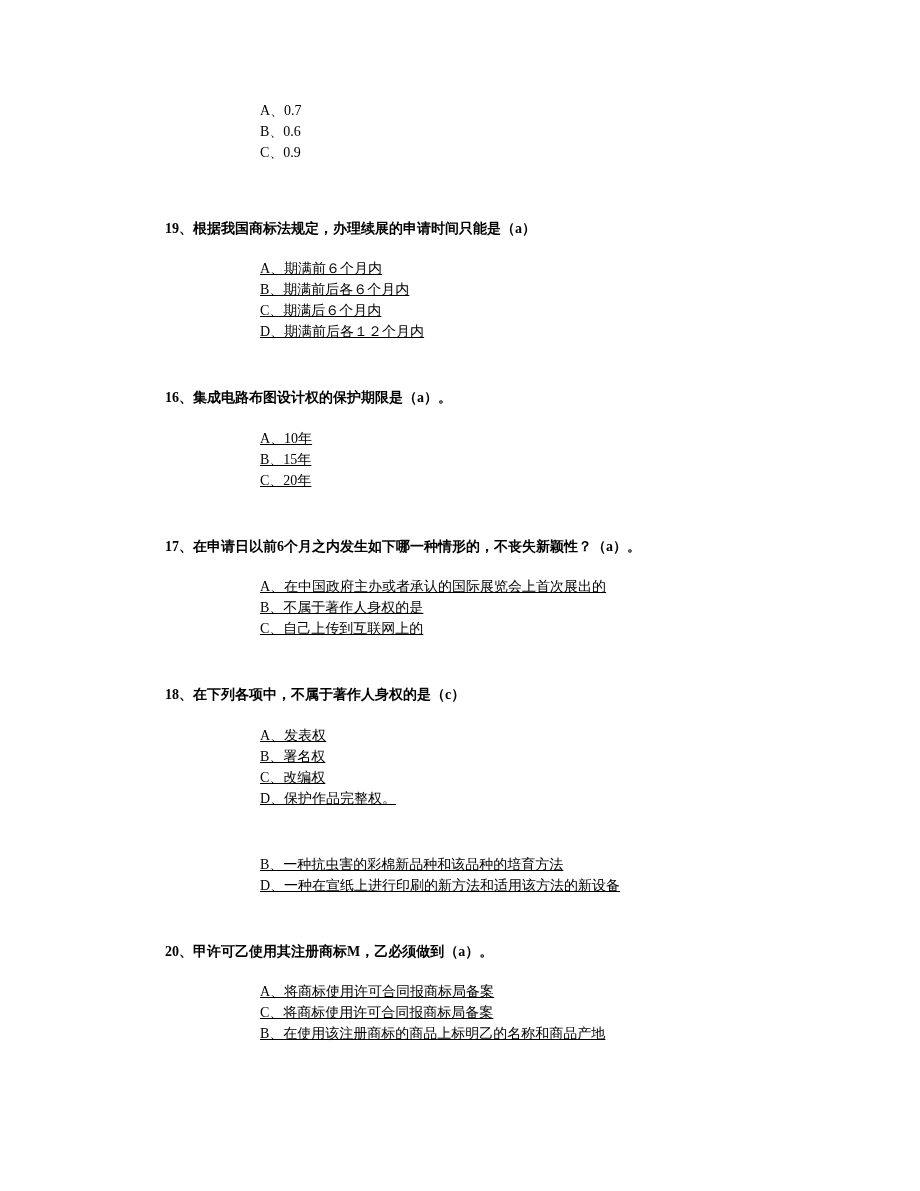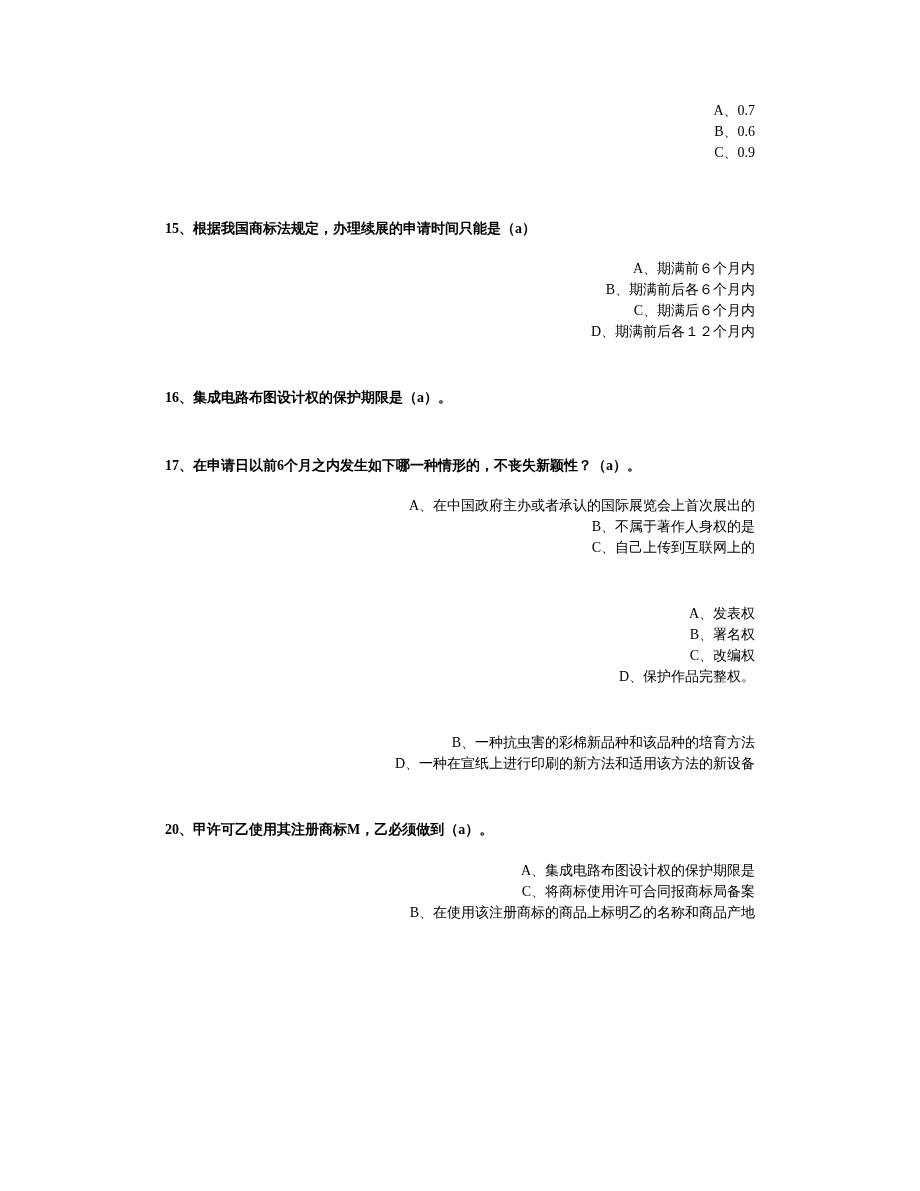--- a/index.html
+++ b/index.html
@@ -18,75 +18,81 @@
     }
     .question-block {
       margin-bottom: 45px;
     }
     .question-text {
       font-weight: bold;
       margin-bottom: 18px;
     }
     .options {
       padding-left: 95px;
+      text-decoration: underline;
     }
     .option-line {
       line-height: 1.5;
-      text-align: right;
     }
     .orphan-options {
       padding-left: 95px;
       margin-bottom: 55px;
     }
   </style>
 </head>
 <body>
 
 <div class="orphan-options">
   <div class="option-line">A、0.7</div>
   <div class="option-line">B、0.6</div>
   <div class="option-line">C、0.9</div>
 </div>
 
 <div id="questions-container">
     <div class="question-block">
-      <div class="question-text">15、根据我国商标法规定，办理续展的申请时间只能是（a）</div>
+      <div class="question-text">19、根据我国商标法规定，办理续展的申请时间只能是（a）</div>
       <div class="options">
         <div class="option-line">A、期满前６个月内</div>
         <div class="option-line">B、期满前后各６个月内</div>
         <div class="option-line">C、期满后６个月内</div>
         <div class="option-line">D、期满前后各１２个月内</div>
       </div>
     </div>
     <div class="question-block">
       <div class="question-text">16、集成电路布图设计权的保护期限是（a）。</div>
+      <div class="options">
+        <div class="option-line">A、10年</div>
+        <div class="option-line">B、15年</div>
+        <div class="option-line">C、20年</div>
+      </div>
     </div>
     <div class="question-block">
       <div class="question-text">17、在申请日以前6个月之内发生如下哪一种情形的，不丧失新颖性？（a）。</div>
       <div class="options">
         <div class="option-line">A、在中国政府主办或者承认的国际展览会上首次展出的</div>
         <div class="option-line">B、不属于著作人身权的是</div>
         <div class="option-line">C、自己上传到互联网上的</div>
       </div>
     </div>
     <div class="question-block">
+      <div class="question-text">18、在下列各项中，不属于著作人身权的是（c）</div>
       <div class="options">
         <div class="option-line">A、发表权</div>
         <div class="option-line">B、署名权</div>
         <div class="option-line">C、改编权</div>
         <div class="option-line">D、保护作品完整权。</div>
       </div>
     </div>
     <div class="question-block">
       <div class="options">
         <div class="option-line">B、一种抗虫害的彩棉新品种和该品种的培育方法</div>
         <div class="option-line">D、一种在宣纸上进行印刷的新方法和适用该方法的新设备</div>
       </div>
     </div>
     <div class="question-block">
       <div class="question-text">20、甲许可乙使用其注册商标M，乙必须做到（a）。</div>
       <div class="options">
-        <div class="option-line">A、集成电路布图设计权的保护期限是</div>
+        <div class="option-line">A、将商标使用许可合同报商标局备案</div>
         <div class="option-line">C、将商标使用许可合同报商标局备案</div>
         <div class="option-line">B、在使用该注册商标的商品上标明乙的名称和商品产地</div>
       </div>
     </div>
   </div>
 
 </body></html>

